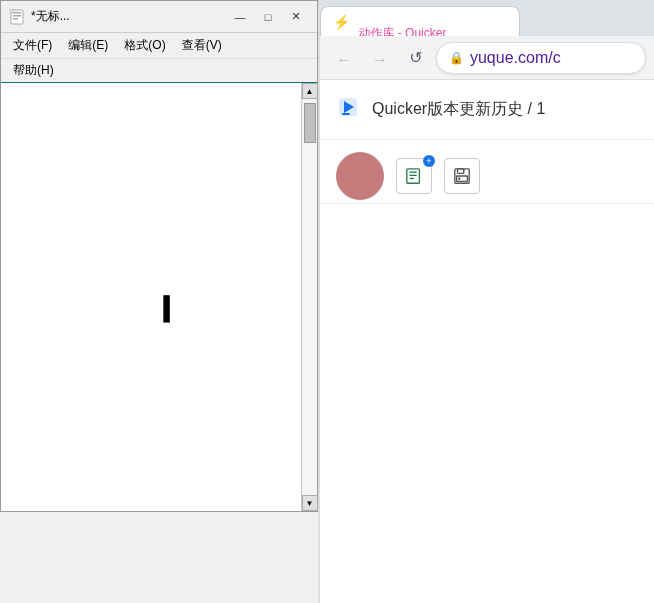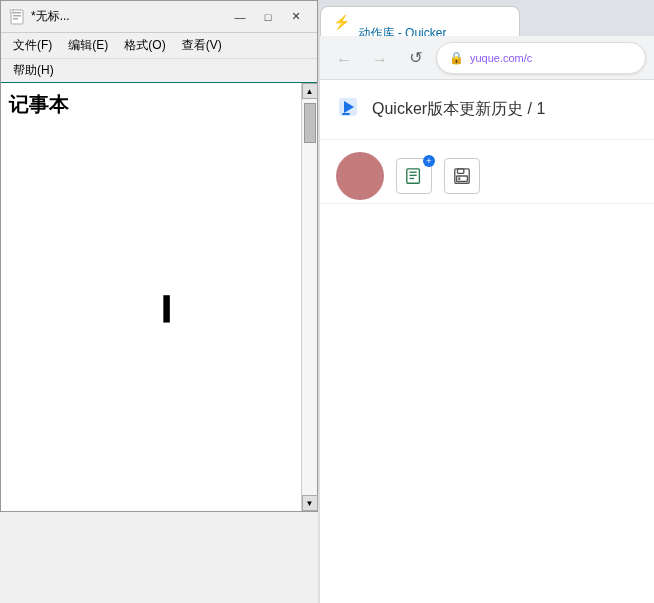--- a/index.html
+++ b/index.html
@@ -212,21 +212,21 @@
       max-width: 280px;
     }
 
     .tab-lightning-icon {
       color: #1a73e8;
       font-size: 14px;
     }
 
     .tab-title {
       font-size: 12px;
-      color: #0369a1;
+      color: #ec4899;
       white-space: nowrap;
       overflow: hidden;
       text-overflow: ellipsis;
       margin-top: 24px;
     }
 
     .browser-toolbar {
       height: 44px;
       background: #f1f3f4;
       display: flex;
@@ -267,22 +267,22 @@
       gap: 6px;
       box-shadow: 0 1px 3px rgba(0,0,0,0.1);
     }
 
     .lock-icon {
       font-size: 12px;
       color: #5f6368;
     }
 
     .address-text {
-      font-size: 11px;
-      color: #8b5cf6;
+      font-size: 16px;
+      color: #4c1d95;
     }
 
     .browser-content-area {
       flex: 1;
       background: white;
       position: relative;
     }
 
     .page-header {
       height: 60px;
@@ -385,21 +385,20 @@
     <span class="menu-item">格式(O)</span>
     <span class="menu-item">查看(V)</span>
   </div>
 
   <div class="notepad-helpbar">
     <span class="menu-item">帮助(H)</span>
   </div>
 
   <div class="notepad-content-area">
     <textarea class="notepad-textarea" spellcheck="false" style=""></textarea>
-    <div class="notepad-label-text">记事本</div>
     <div class="notepad-cursor">𝐈</div>
     <div class="notepad-scrollbar">
       <div class="scrollbar-btn">▲</div>
       <div class="scrollbar-track">
         <div class="scrollbar-thumb"></div>
       </div>
       <div class="scrollbar-btn">▼</div>
     </div>
   </div>
 

